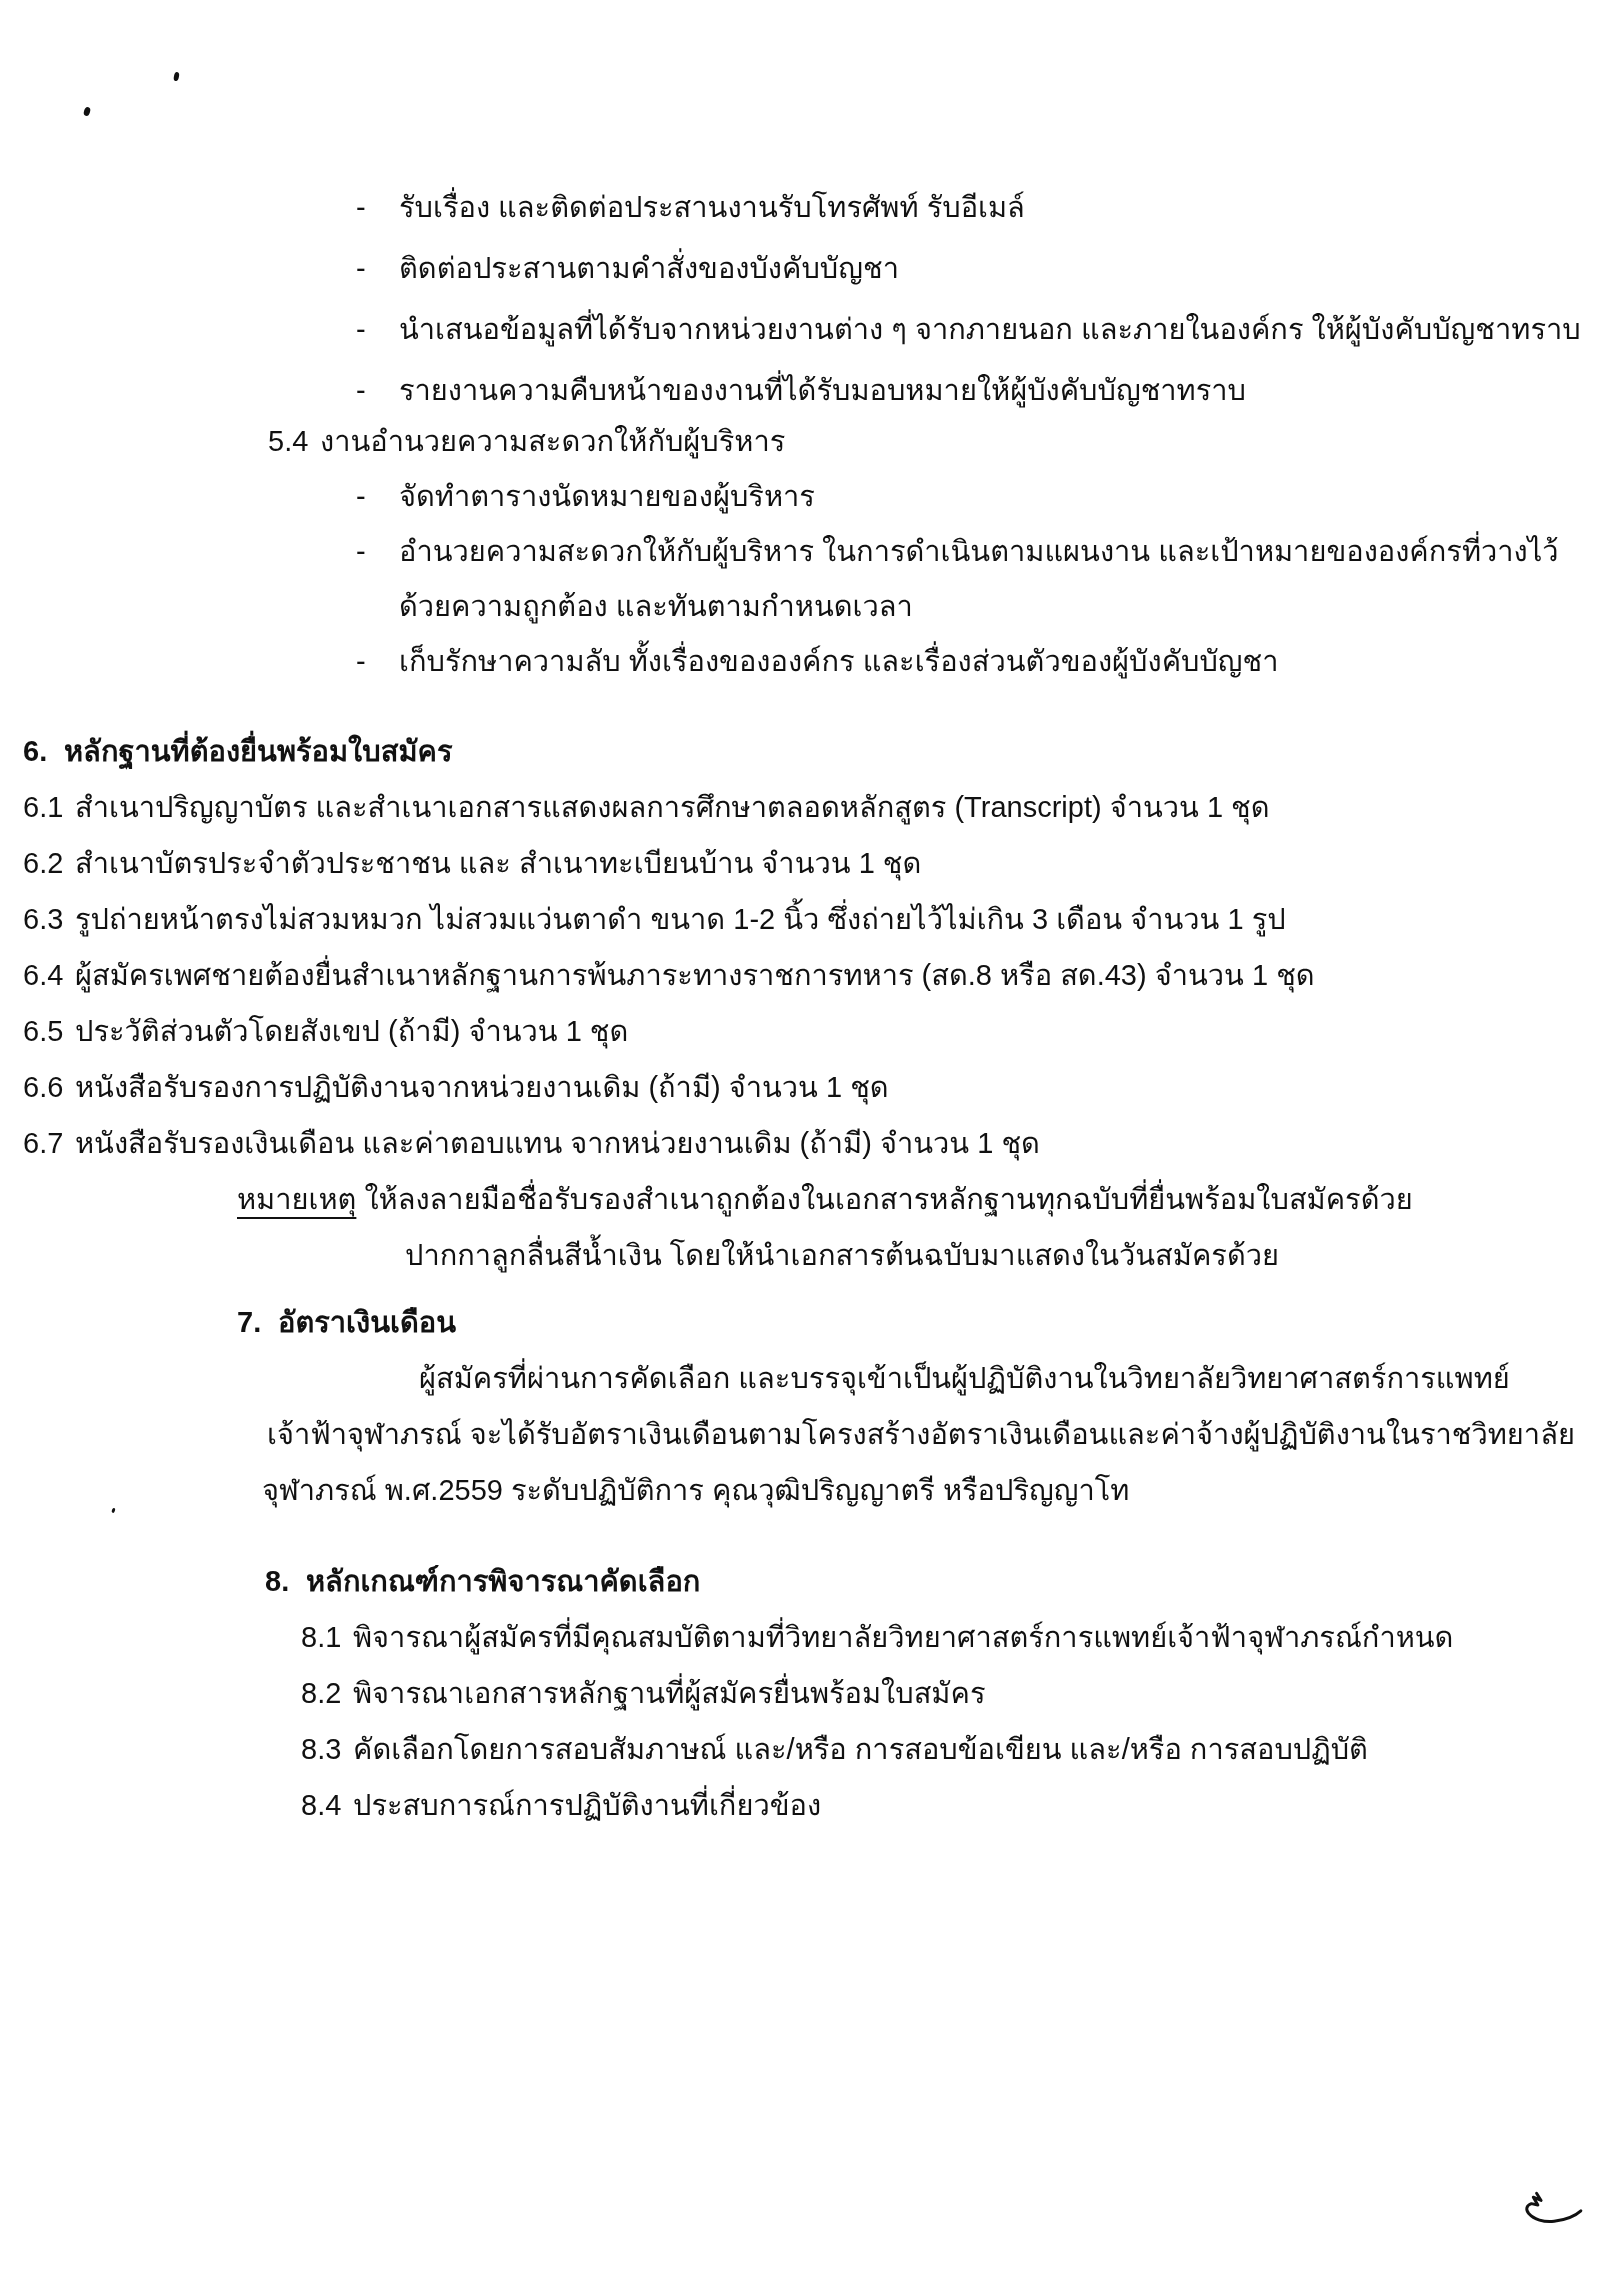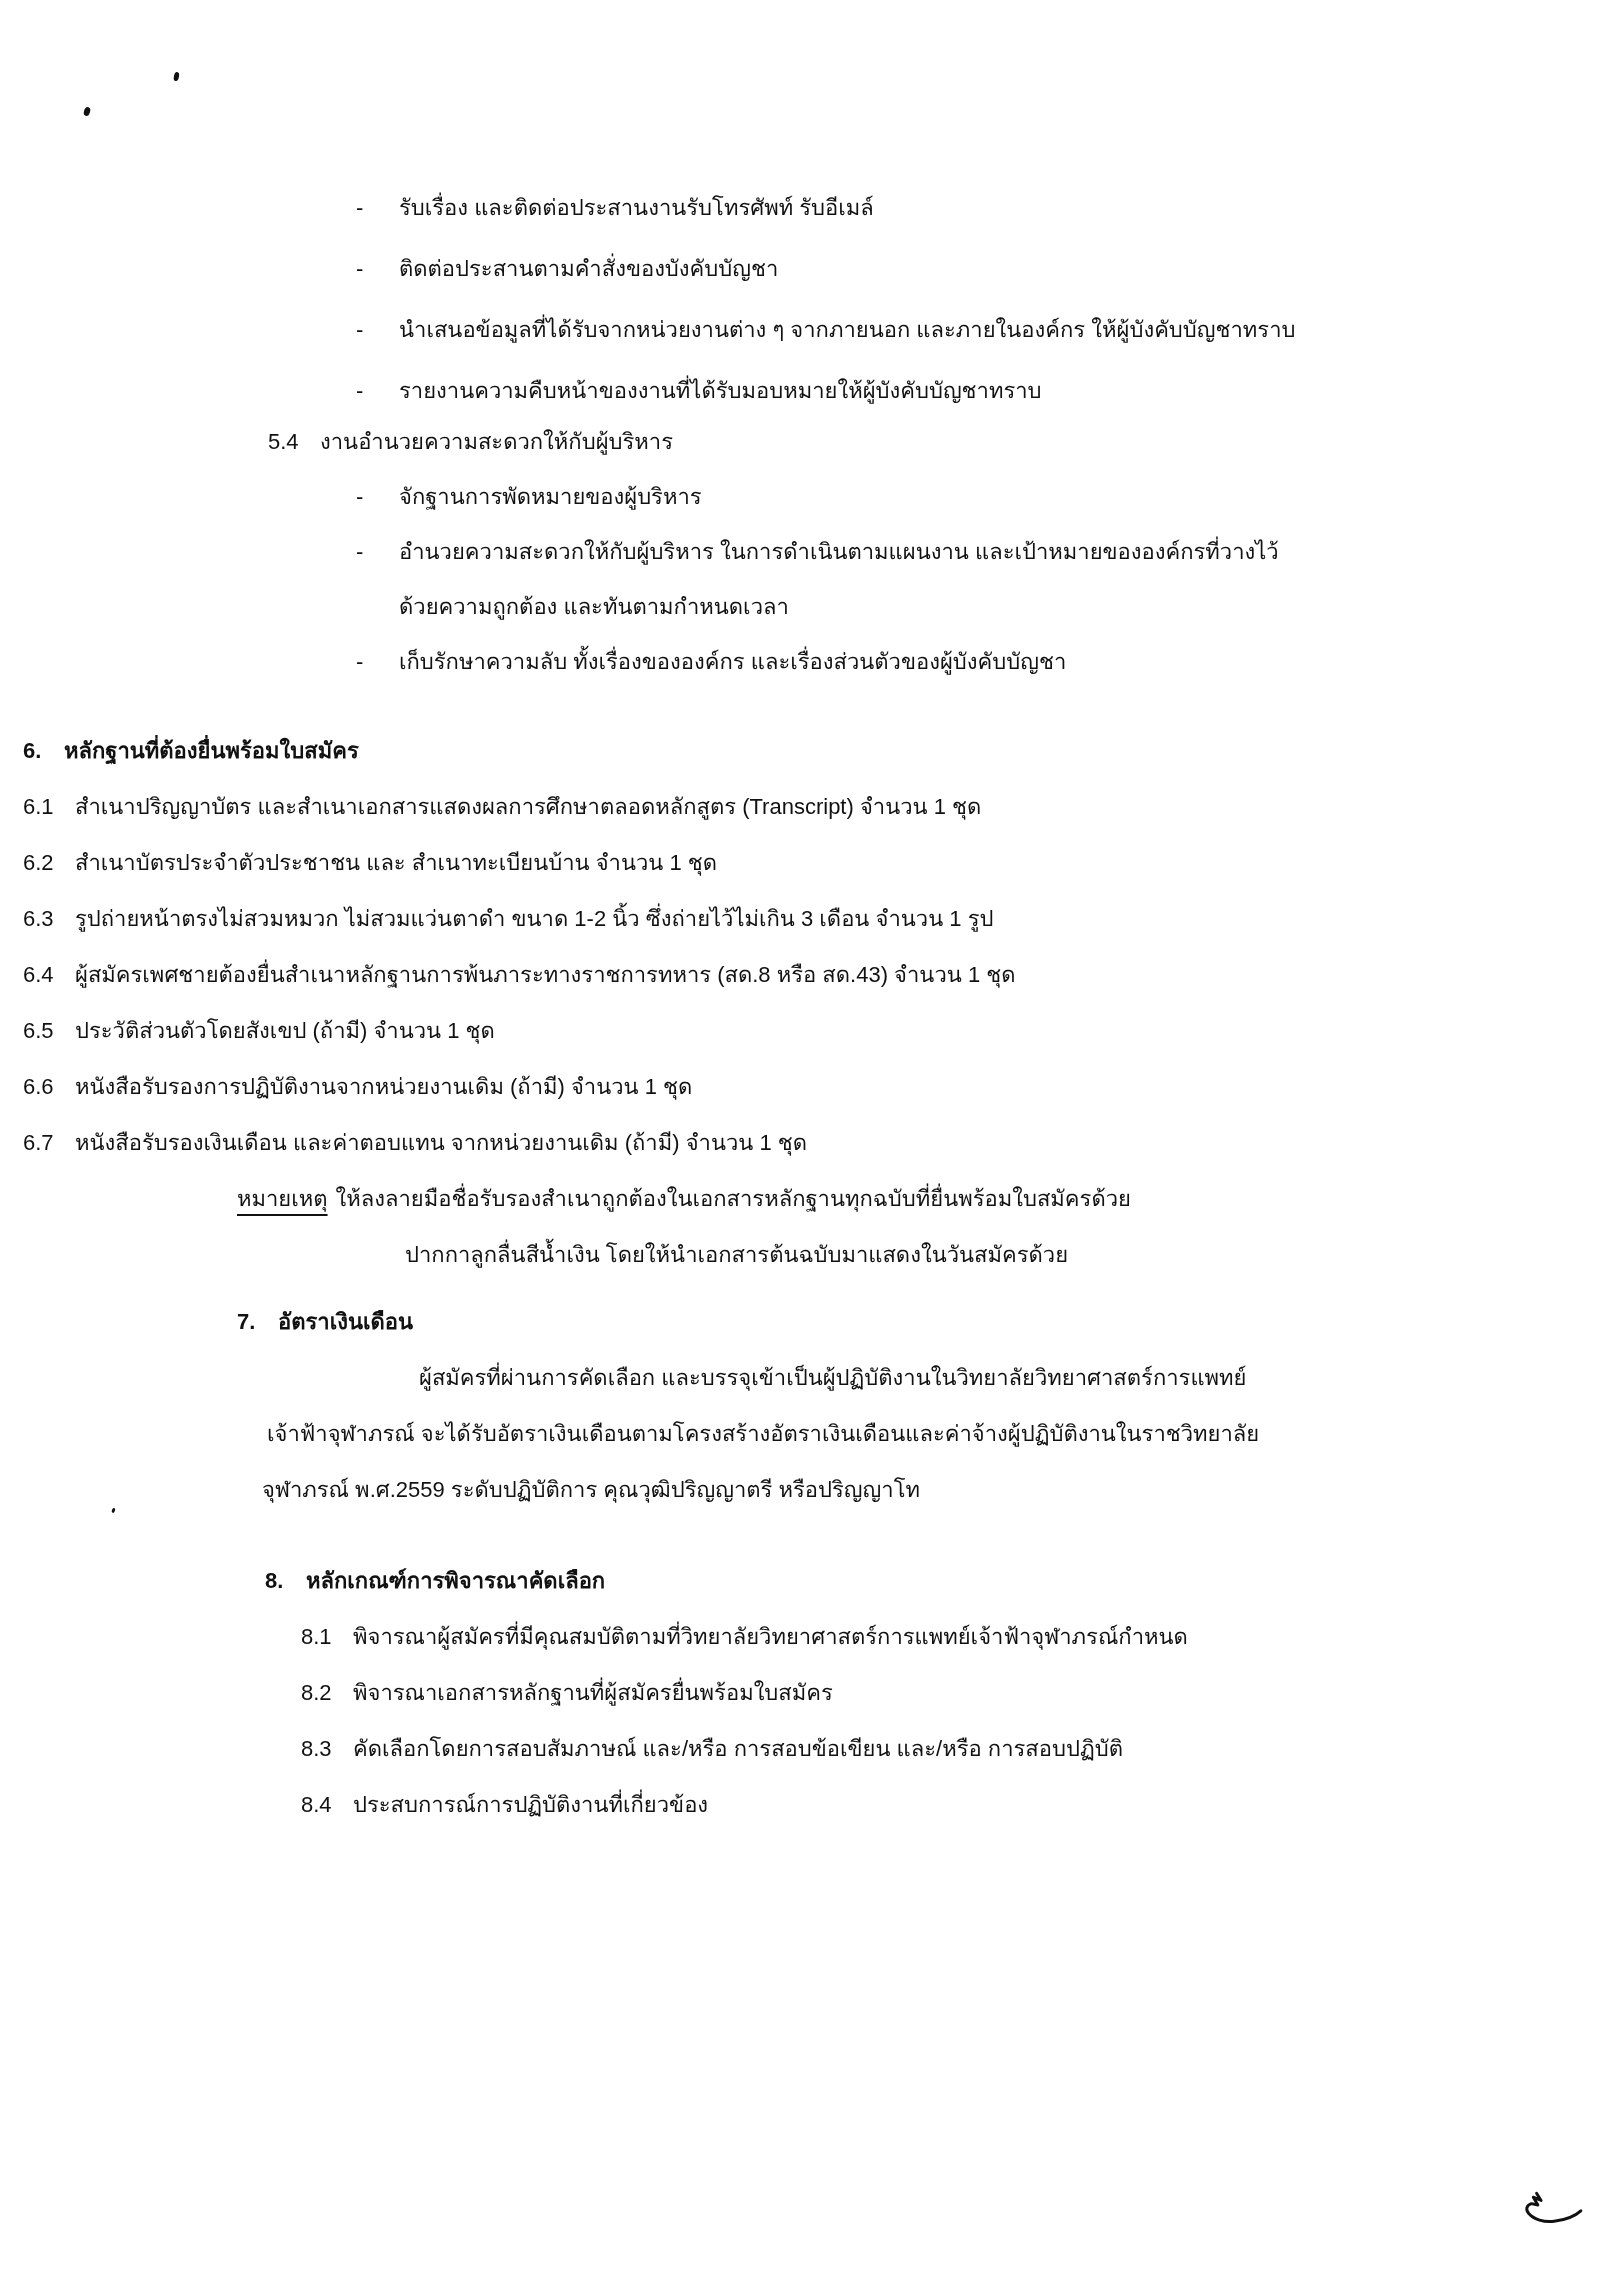--- a/index.html
+++ b/index.html
@@ -7,21 +7,21 @@
   body {
     width: 1623px; height: 2295px;
     background: #ffffff;
     font-family: "Liberation Sans", sans-serif;
   }
   .page {
     position: relative;
     width: 1623px; height: 2295px;
     background: #ffffff;
     color: #111111;
-    font-size: 22px;
+    font-size: 29px;
     overflow: hidden;
   }
   .line { white-space: nowrap; }
 
   
   #intro { position: absolute; left: 0; top: 177px; }
   .intro-line { line-height: 61px; padding-left: 356px; }
 
   
   #s54 { position: absolute; left: 0; top: 414px; }
@@ -92,21 +92,21 @@
     <div class="line intro-line">
       <span class="dash">-</span><span>รายงานความคืบหน้าของงานที่ได้รับมอบหมายให้ผู้บังคับบัญชาทราบ</span>
     </div>
   </div>
 
   <div id="s54">
     <div class="line s54-line s54-head">
       <span class="s54-num">5.4</span><span>งานอำนวยความสะดวกให้กับผู้บริหาร</span>
     </div>
     <div class="line s54-line s54-bullet">
-      <span class="dash">-</span><span>จักฐานการพัดหมายของผู้บริหาร</span>
+      <span class="dash">-</span><span>จัดทำตารางนัดหมายของผู้บริหาร</span>
     </div>
     <div class="line s54-line s54-bullet">
       <span class="dash">-</span><span>อำนวยความสะดวกให้กับผู้บริหาร ในการดำเนินตามแผนงาน และเป้าหมายขององค์กรที่วางไว้</span>
     </div>
     <div class="line s54-line s54-cont">
       <span>ด้วยความถูกต้อง และทันตามกำหนดเวลา</span>
     </div>
     <div class="line s54-line s54-bullet">
       <span class="dash">-</span><span>เก็บรักษาความลับ ทั้งเรื่องขององค์กร และเรื่องส่วนตัวของผู้บังคับบัญชา</span>
     </div>

